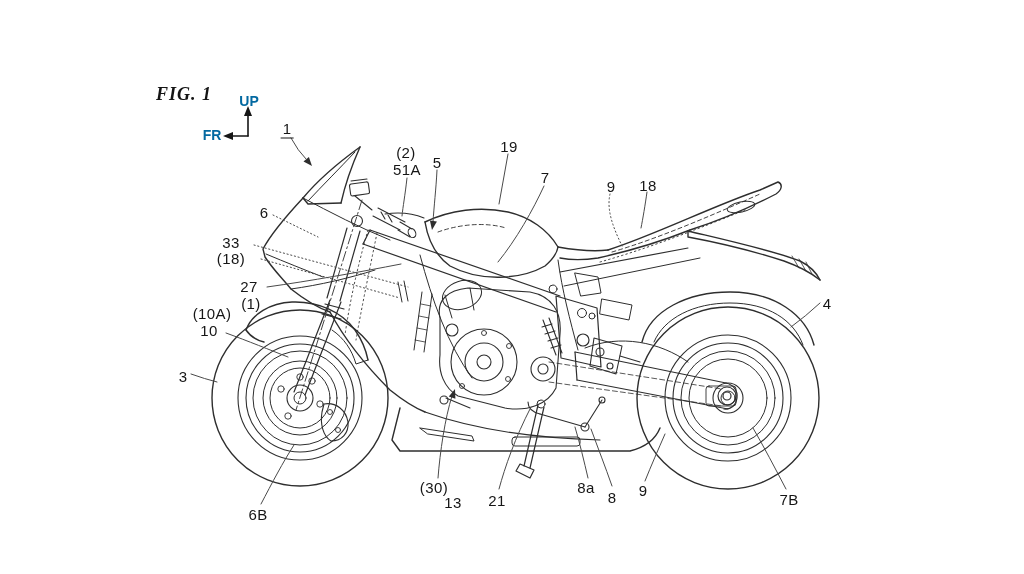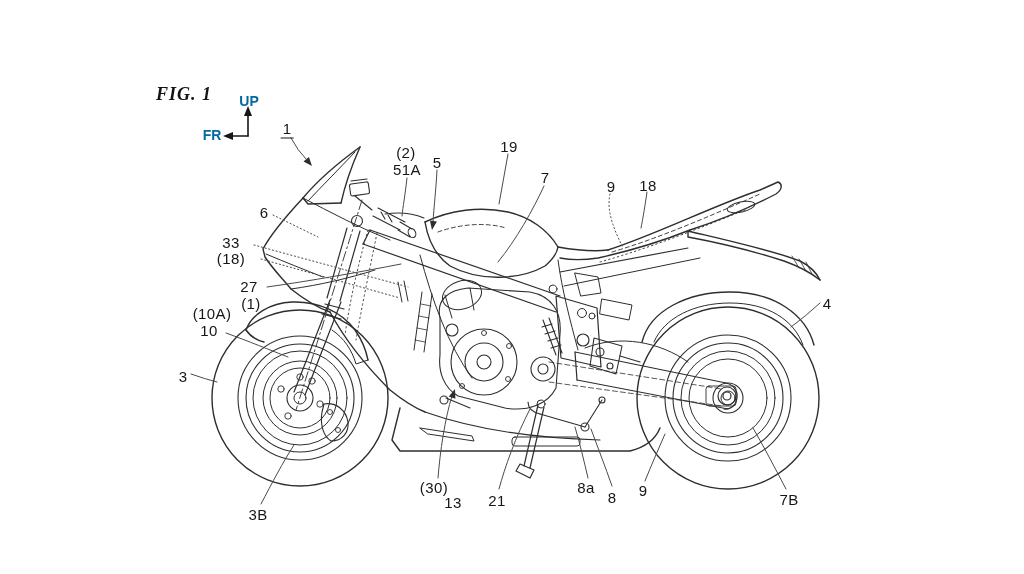--- a/index.html
+++ b/index.html
@@ -274,21 +274,21 @@
 <div class="ref" style="left:611px;top:186px">9</div>
 <div class="ref" style="left:648px;top:185px">18</div>
 <div class="ref" style="left:264px;top:212px">6</div>
 <div class="ref" style="left:231px;top:242px">33</div>
 <div class="ref" style="left:231px;top:258px">(18)</div>
 <div class="ref" style="left:249px;top:286px">27</div>
 <div class="ref" style="left:251px;top:303px">(1)</div>
 <div class="ref" style="left:212px;top:313px">(10A)</div>
 <div class="ref" style="left:209px;top:330px">10</div>
 <div class="ref" style="left:183px;top:376px">3</div>
-<div class="ref" style="left:258px;top:514px">3B</div>
+<div class="ref" style="left:258px;top:514px">6B</div>
 <div class="ref" style="left:434px;top:487px">(30)</div>
 <div class="ref" style="left:453px;top:502px">13</div>
 <div class="ref" style="left:497px;top:500px">21</div>
 <div class="ref" style="left:586px;top:487px">8a</div>
 <div class="ref" style="left:612px;top:497px">8</div>
 <div class="ref" style="left:643px;top:490px">9</div>
 <div class="ref" style="left:827px;top:303px">4</div>
 <div class="ref" style="left:789px;top:499px">7B</div>
 
 </div>

